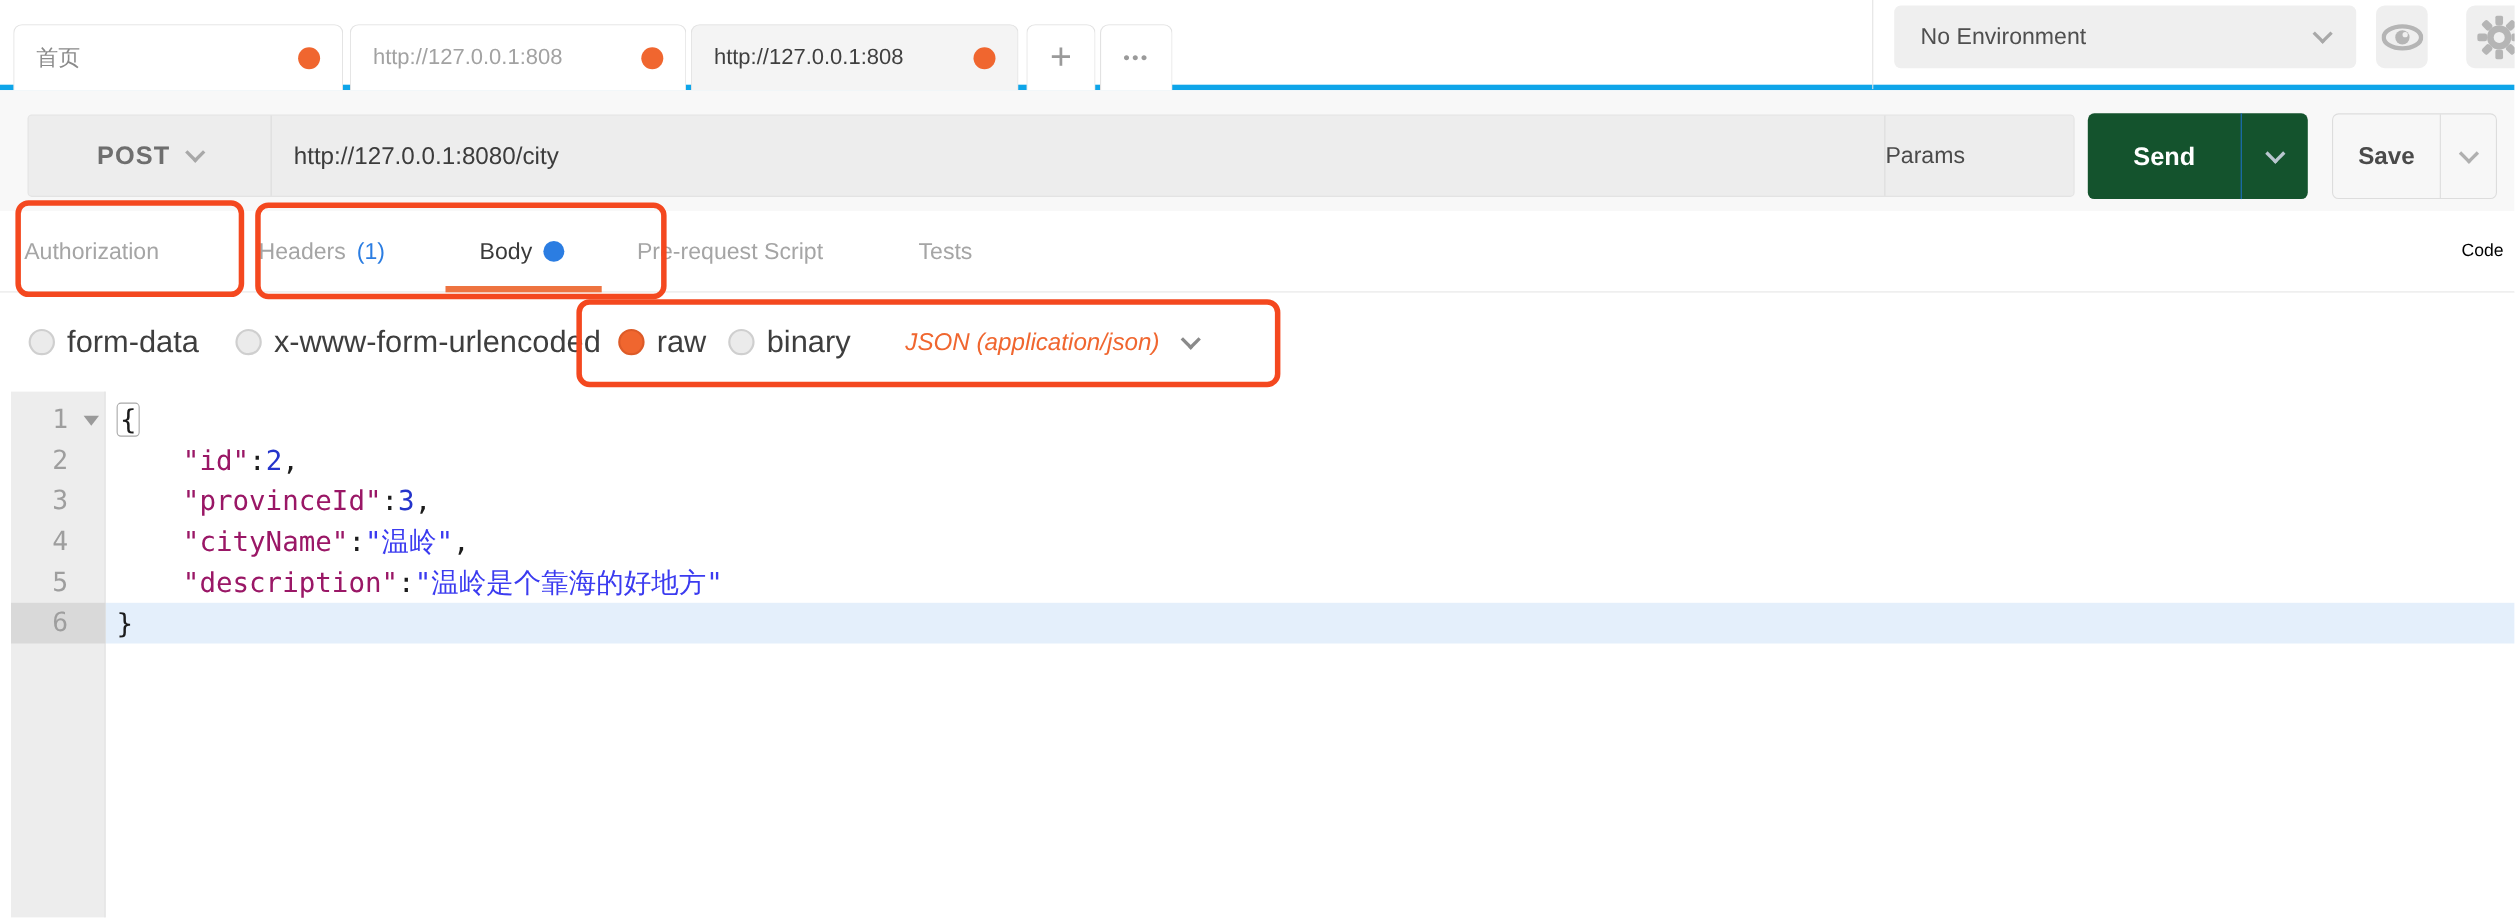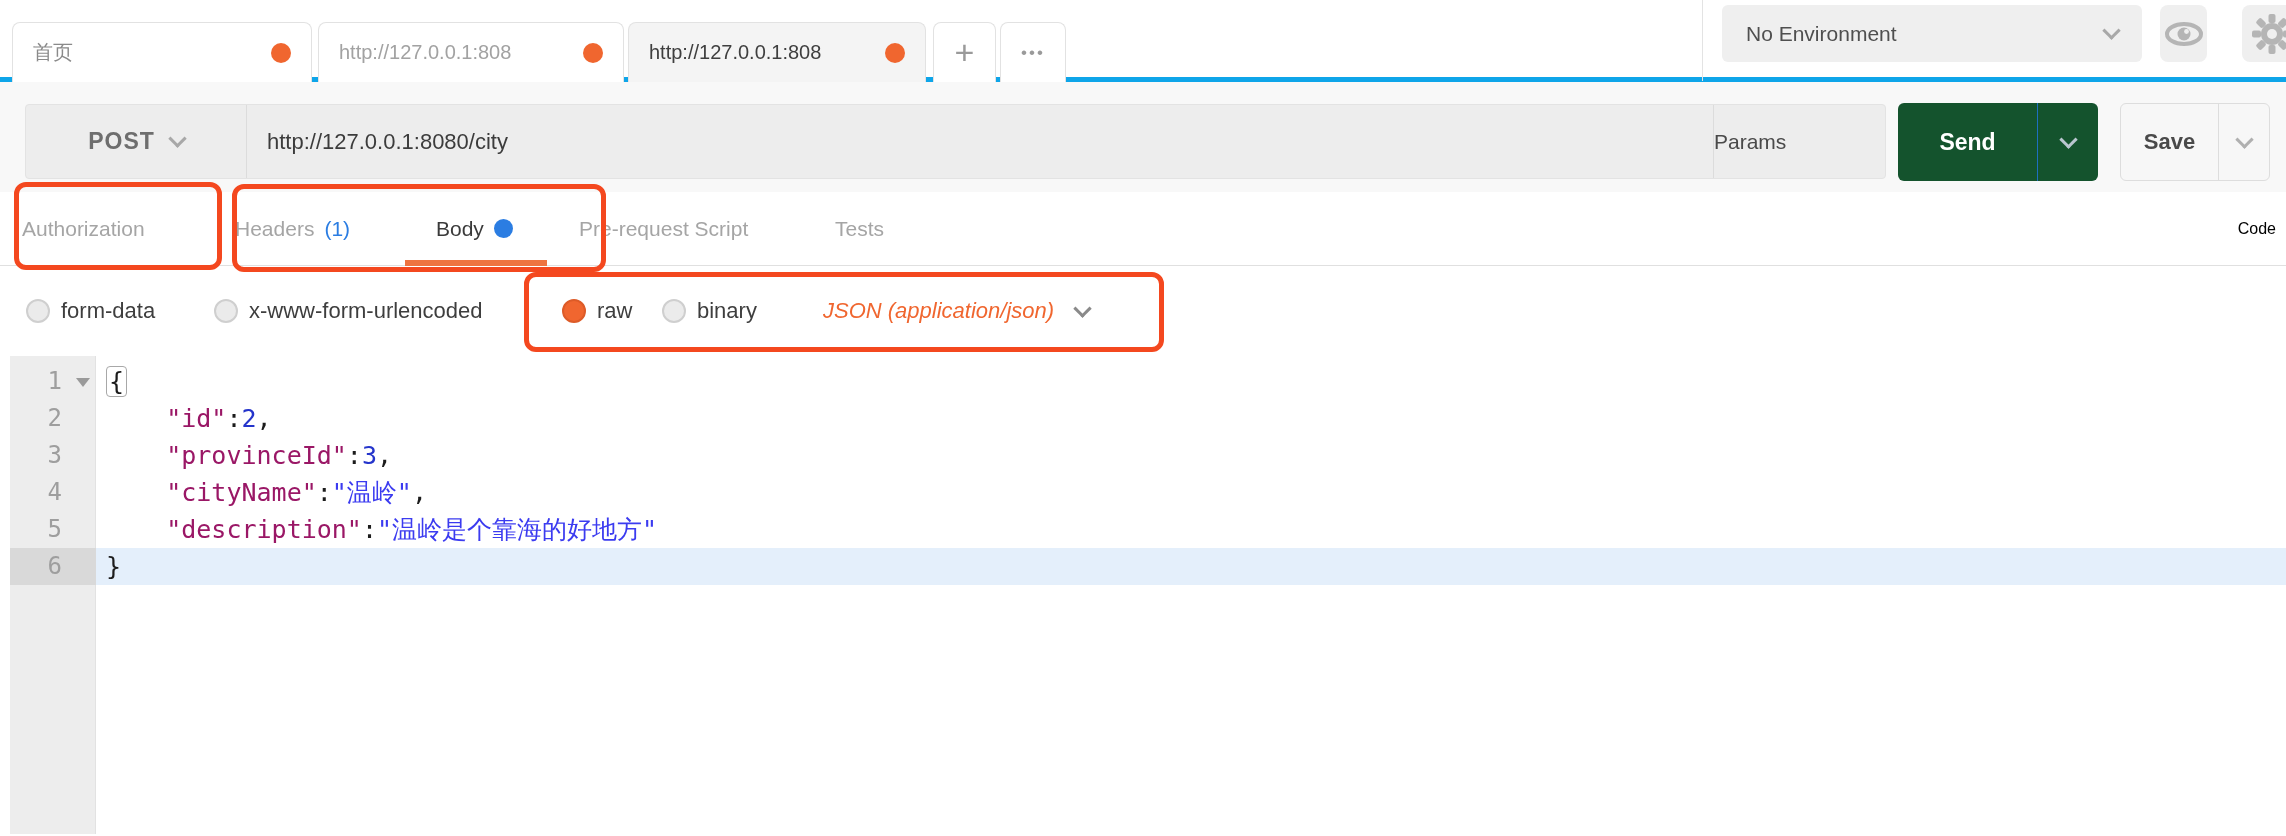--- a/index.html
+++ b/index.html
@@ -81,21 +81,21 @@
                align-items:center; font-size:16px; color:#000000; cursor:pointer; }
 
   
   #bodytype { position:absolute; left:0; top:266px; width:2286px; height:90px;
               background:#fff; }
   .radio-opt { position:absolute; top:0; height:90px; display:flex;
                align-items:center; gap:11px; cursor:pointer; }
   .radio { width:24px; height:24px; border-radius:50%; background:#ebebeb;
            border:2px solid #cfcfcf; flex:none; }
   .radio.sel { background:#f0662f; border-color:#dd5b28; }
-  .radio-opt .lbl { font-size:22px; color:#3e3e3e; }
+  .radio-opt .lbl { font-size:28px; color:#3e3e3e; }
   #ctype { position:absolute; left:823px; top:0; height:90px; display:flex;
            align-items:center; gap:22px; cursor:pointer; }
   #ctype .lbl { font-size:22px; color:#f0662f;font-style:italic; }
   #ctype .chev { border-color:#8a8a8a; }
 
   
   #editor { position:absolute; left:0; top:356px; width:2286px; height:480px;
             background:#fff; font-family:"DejaVu Sans Mono", monospace; }
   #gutter-bg { position:absolute; left:10px; top:0; width:86px; height:478px;
                background:#ededed; border-right:1px solid #e2e2e2; }

